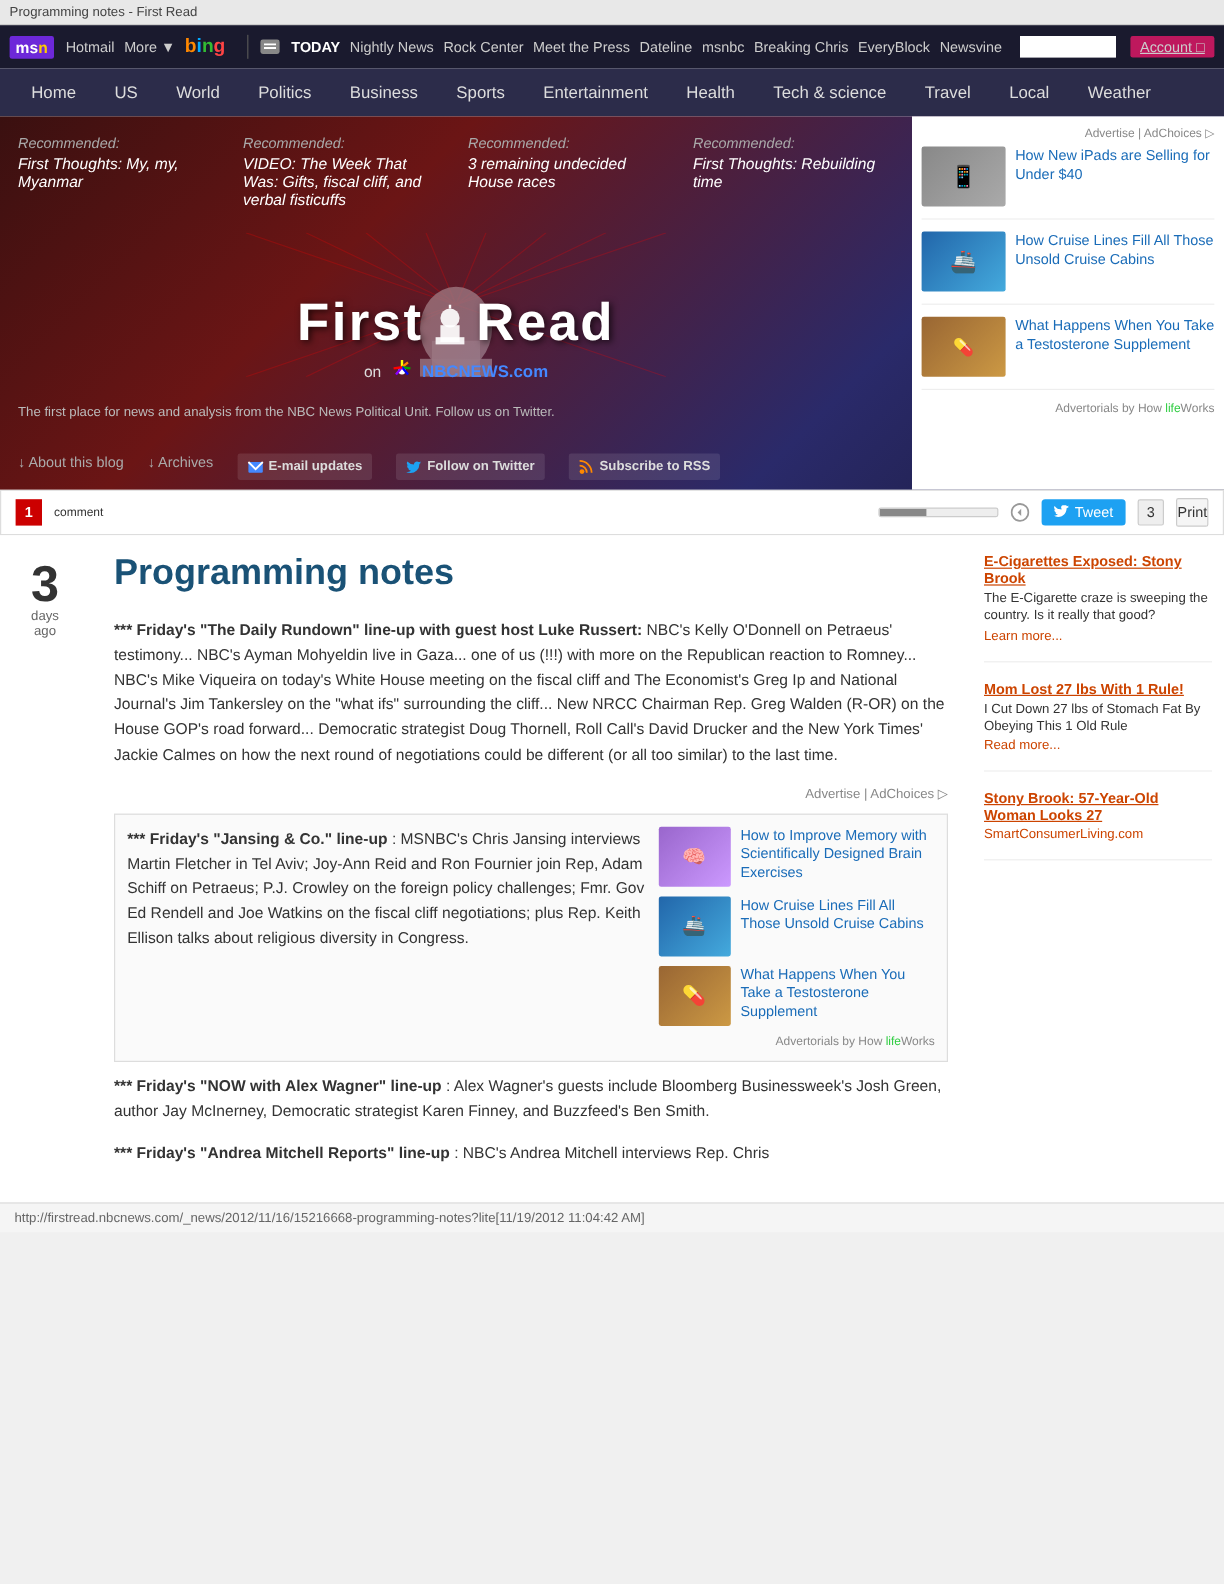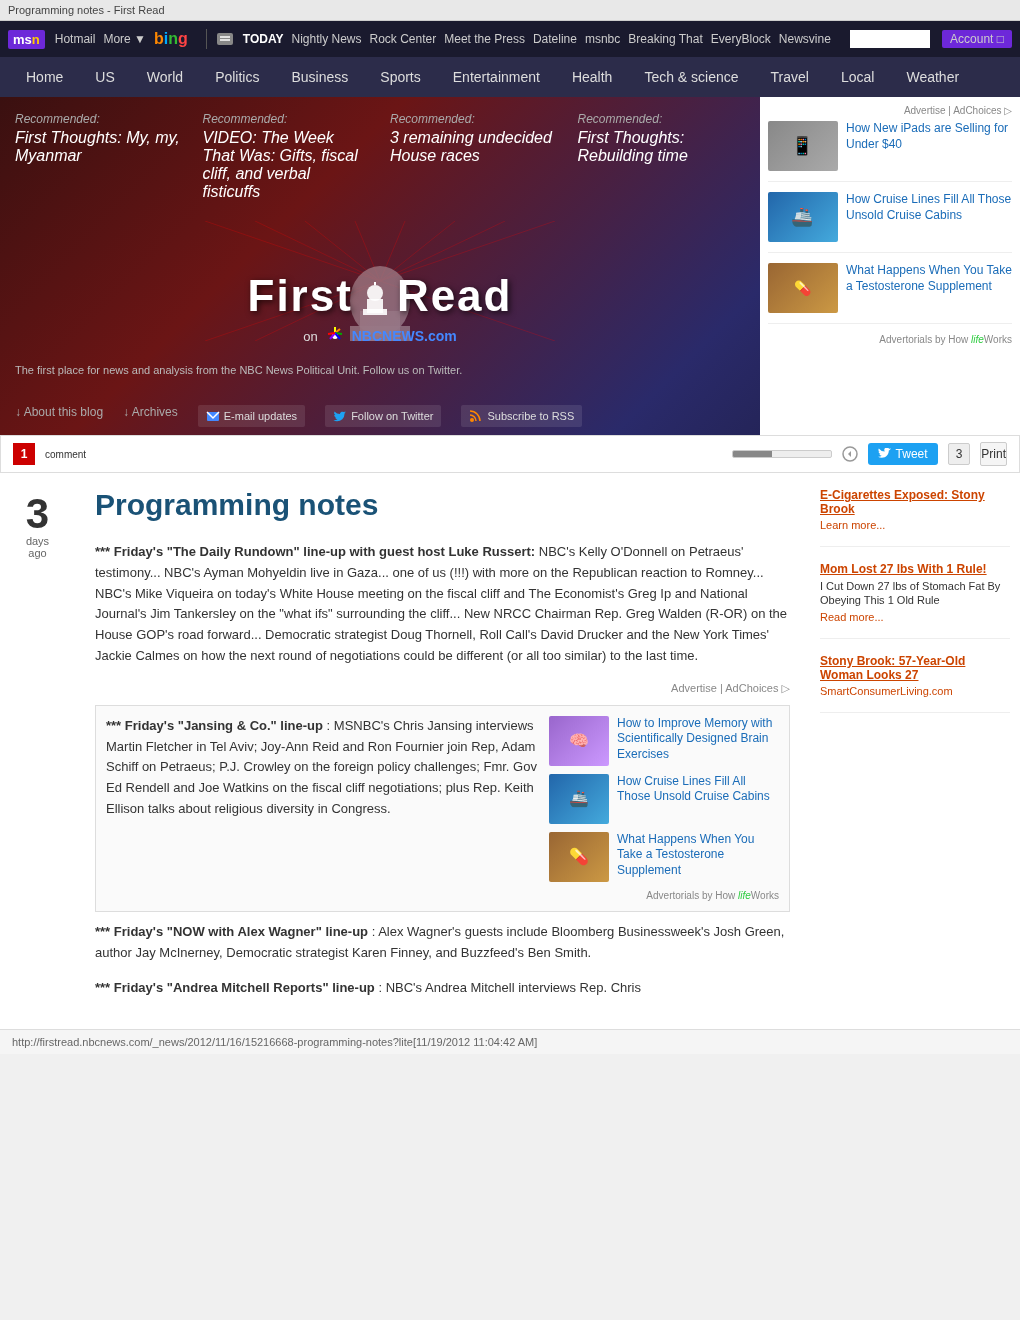--- a/index.html
+++ b/index.html
@@ -57,26 +57,27 @@
       cursor: pointer;
     }
     .search-box-small {
       background: white;
       border: none;
       padding: 3px 6px;
       width: 80px;
       font-size: 11px;
     }
     .account-btn {
-      background: #6d28d9;
+      background: #be185d;
       color: white;
       padding: 2px 8px;
       font-size: 11px;
       border-radius: 2px;
       cursor: pointer;
+      text-decoration: underline;
     }
 
     
     .main-nav {
       background: #2c2c4a;
       display: flex;
       align-items: center;
       padding: 0 10px;
       height: 40px;
       gap: 0;
@@ -105,21 +106,21 @@
     .recommended-item {
       flex: 1;
     }
     .recommended-label {
       font-style: italic;
       font-size: 12px;
       color: #aaa;
     }
     .recommended-text {
       font-style: italic;
-      font-size: 16px;
+      font-size: 13px;
       color: white;
       margin-top: 3px;
     }
     .hero-links {
       display: flex;
       gap: 20px;
       margin-top: 15px;
       padding: 8px 15px;
     }
     .hero-link {
@@ -132,20 +133,21 @@
     .action-btn {
       display: flex;
       align-items: center;
       gap: 4px;
       background: rgba(255,255,255,0.1);
       color: #ddd;
       padding: 4px 8px;
       font-size: 11px;
       border-radius: 2px;
       cursor: pointer;
+      font-weight: bold;
     }
     
     .hero-right-sidebar {
       width: 260px;
       background: white;
       padding: 8px;
     }
     .advertise-bar {
       text-align: right;
       font-size: 10px;
@@ -194,21 +196,21 @@
       font-size: 12px;
       color: #1a6cb8;
       line-height: 1.3;
     }
     .advertiseby {
       font-size: 10px;
       color: #888;
       text-align: right;
       margin-top: 5px;
     }
-    .howlifeworks { color: #2ecc40; font-style: italic; }
+    .howlifeworks { color: #2ecc40; }
 
     
     .comment-bar {
       background: white;
       border: 1px solid #ddd;
       display: flex;
       align-items: center;
       padding: 6px 12px;
       gap: 10px;
       margin: 0;
@@ -434,21 +436,21 @@
       <rect x="2" y="4" width="16" height="12" rx="2" fill="#888"></rect>
       <line x1="5" y1="8" x2="15" y2="8" stroke="white" stroke-width="1.5"></line>
       <line x1="5" y1="11" x2="15" y2="11" stroke="white" stroke-width="1.5"></line>
     </svg>
   <span class="top-nav-link" style="color:white;font-weight:bold;">TODAY</span>
   <span class="top-nav-link">Nightly News</span>
   <span class="top-nav-link">Rock Center</span>
   <span class="top-nav-link">Meet the Press</span>
   <span class="top-nav-link">Dateline</span>
   <span class="top-nav-link">msnbc</span>
-  <span class="top-nav-link">Breaking That</span>
+  <span class="top-nav-link">Breaking Chris</span>
   <span class="top-nav-link">EveryBlock</span>
   <span class="top-nav-link">Newsvine</span>
   <div class="top-nav-right">
     <input class="search-box-small" type="text" placeholder="" style="">
     <span class="account-btn">Account □</span>
   </div>
 </div>
 
 <div class="main-nav">
   <span class="main-nav-item">Home</span>
@@ -666,20 +668,21 @@
       <p>
         <strong>*** Friday's "Andrea Mitchell Reports" line-up</strong>
         <span>: NBC's Andrea Mitchell interviews Rep. Chris</span>
       </p>
     </div>
   </div>
 
   <div class="right-sidebar">
     <div class="sidebar-ad-block">
       <div class="sidebar-ad-title">E-Cigarettes Exposed: Stony Brook</div>
+      <div class="sidebar-ad-text">The E-Cigarette craze is sweeping the country. Is it really that good?</div>
       <div class="sidebar-ad-link">Learn more...</div>
     </div>
     <div class="sidebar-ad-block">
       <div class="sidebar-ad-title">Mom Lost 27 lbs With 1 Rule!</div>
       <div class="sidebar-ad-text">I Cut Down 27 lbs of Stomach Fat By Obeying This 1 Old Rule</div>
       <div class="sidebar-ad-link">Read more...</div>
     </div>
     <div class="sidebar-ad-block">
       <div class="sidebar-ad-title">Stony Brook: 57-Year-Old Woman Looks 27</div>
       <div class="sidebar-ad-link">SmartConsumerLiving.com</div>

